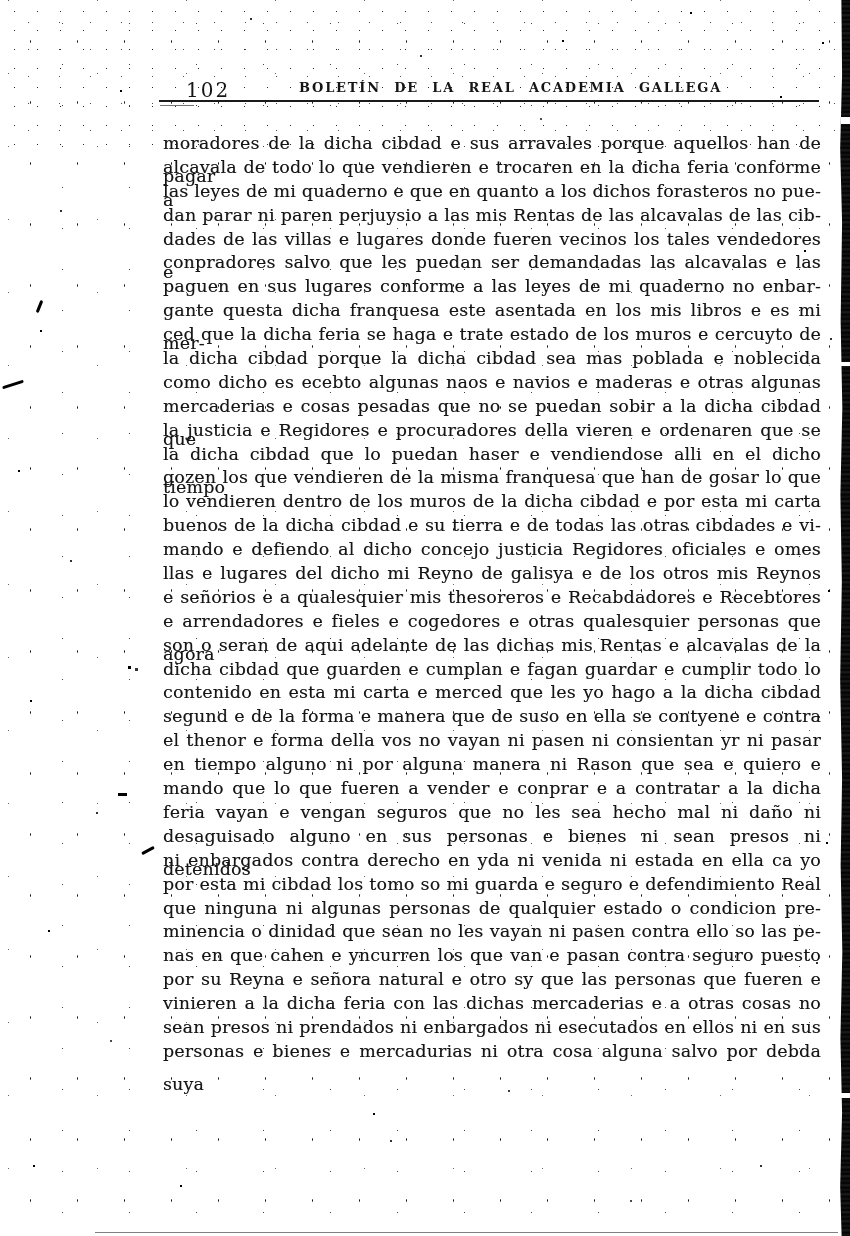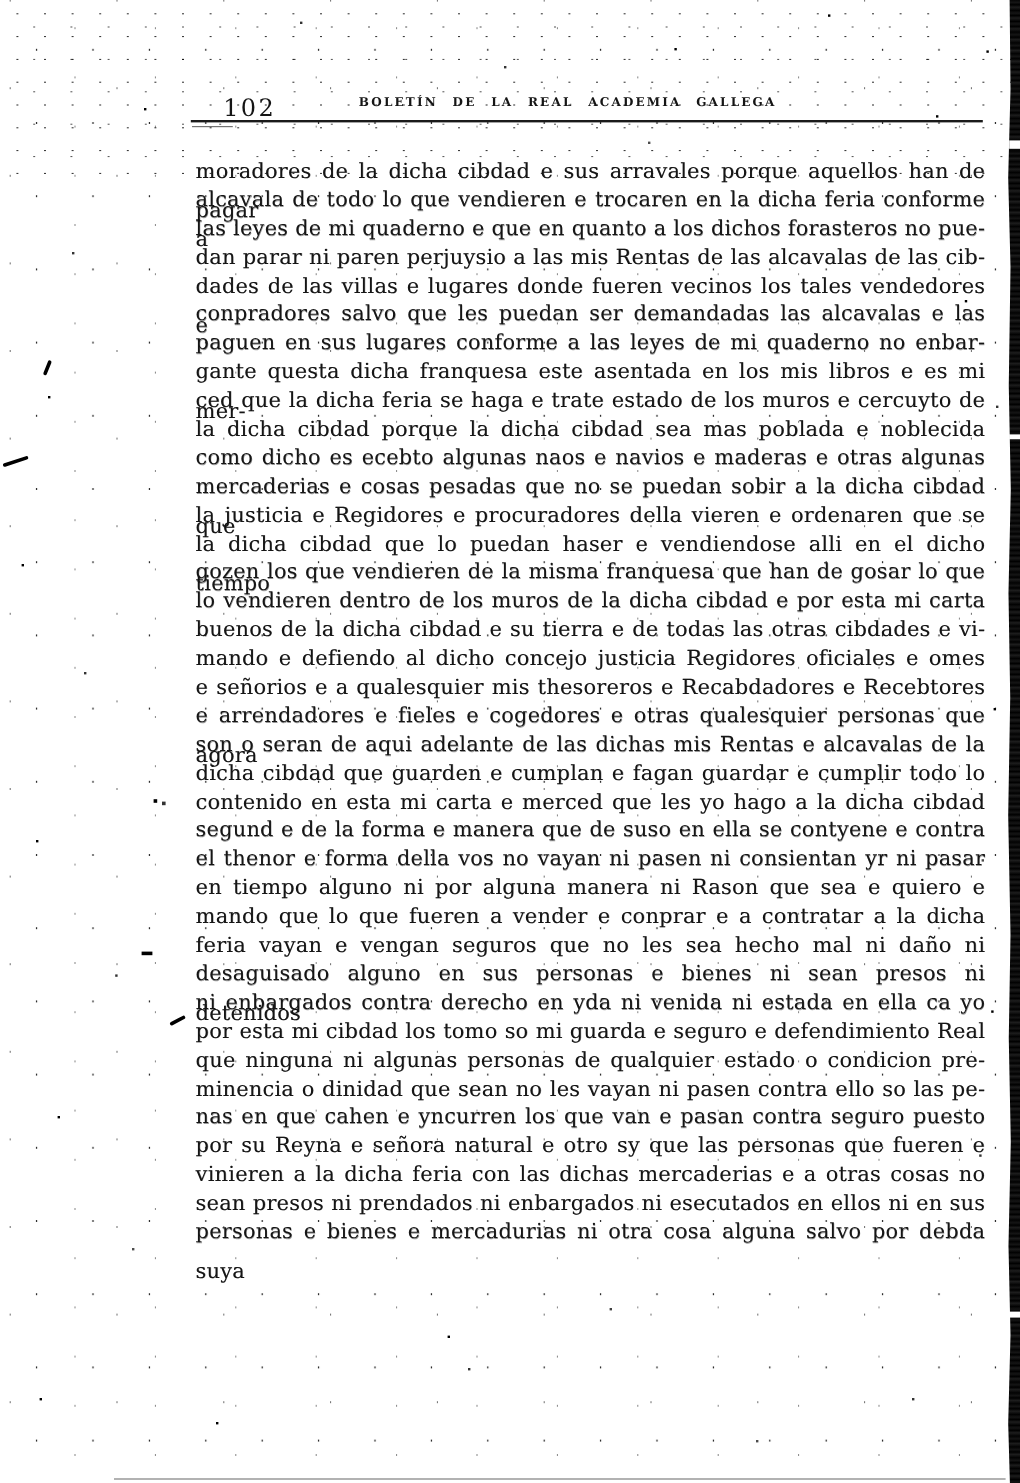--- a/index.html
+++ b/index.html
@@ -65,21 +65,21 @@
     left: 186px;
     top: 78px;
     font-size: 20px;
     font-weight: normal;
     letter-spacing: 2px;
   }
   .journal-title {
     position: absolute;
     left: 299px;
     top: 80px;
-    font-size: 10px;
+    font-size: 13px;
     font-weight: bold;
     letter-spacing: 1.8px;
     word-spacing: 7px;
     white-space: nowrap;
   }
   .header-rule {
     position: absolute;
     left: 159px;
     top: 100px;
     width: 660px;
@@ -173,20 +173,21 @@
     <div class="text-line">ced que la dicha feria se haga e trate estado de los muros e cercuyto de</div>
     <div class="text-line">la dicha cibdad porque la dicha cibdad sea mas poblada e noblecida</div>
     <div class="text-line">como dicho es ecebto algunas naos e navios e maderas e otras algunas</div>
     <div class="text-line">mercaderias e cosas pesadas que no se puedan sobir a la dicha cibdad que</div>
     <div class="text-line">la justicia e Regidores e procuradores della vieren e ordenaren que se</div>
     <div class="text-line">la dicha cibdad que lo puedan haser e vendiendose alli en el dicho tiempo</div>
     <div class="text-line">gozen los que vendieren de la misma franquesa que han de gosar lo que</div>
     <div class="text-line">lo vendieren dentro de los muros de la dicha cibdad e por esta mi carta</div>
     <div class="text-line">buenos de la dicha cibdad e su tierra e de todas las otras cibdades e vi-</div>
     <div class="text-line">mando e defiendo al dicho concejo justicia Regidores oficiales e omes</div>
+    <div class="text-line">llas e lugares del dicho mi Reyno de galisya e de los otros mis Reynos</div>
     <div class="text-line">e señorios e a qualesquier mis thesoreros e Recabdadores e Recebtores</div>
     <div class="text-line">e arrendadores e fieles e cogedores e otras qualesquier personas que agora</div>
     <div class="text-line">son o seran de aqui adelante de las dichas mis Rentas e alcavalas de la</div>
     <div class="text-line">dicha cibdad que guarden e cumplan e fagan guardar e cumplir todo lo</div>
     <div class="text-line">contenido en esta mi carta e merced que les yo hago a la dicha cibdad</div>
     <div class="text-line">segund e de la forma e manera que de suso en ella se contyene e contra</div>
     <div class="text-line">el thenor e forma della vos no vayan ni pasen ni consientan yr ni pasar</div>
     <div class="text-line">en tiempo alguno ni por alguna manera ni Rason que sea e quiero e</div>
     <div class="text-line">mando que lo que fueren a vender e conprar e a contratar a la dicha</div>
     <div class="text-line">feria vayan e vengan seguros que no les sea hecho mal ni daño ni</div>

